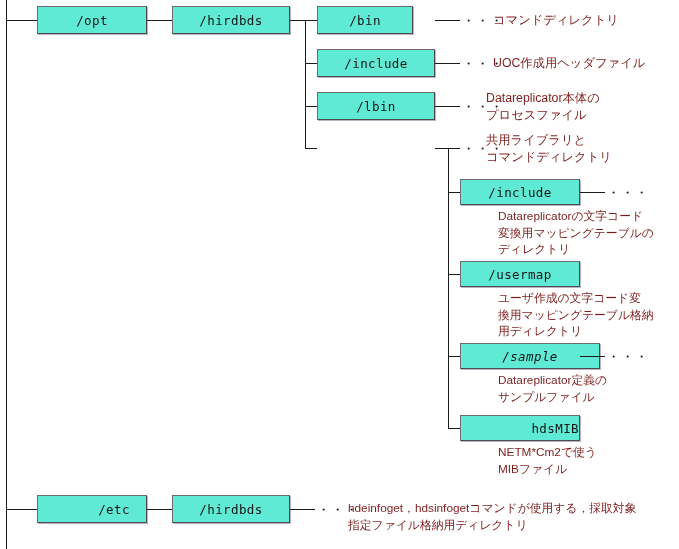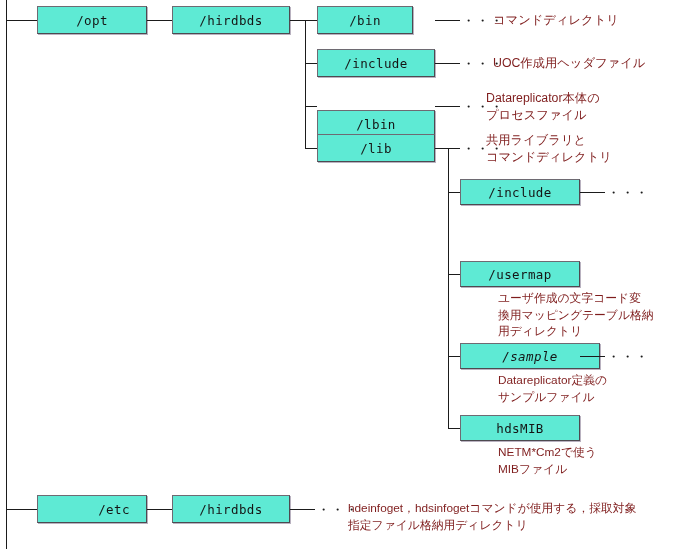--- a/index.html
+++ b/index.html
@@ -110,65 +110,65 @@
 
   <div class="line-h" style="left:305px; top:63px; width:12px;"></div>
   <div class="node" style="left:317px; top:49px; width:118px; height:28px;">
     <span class="node-label">/include</span>
   </div>
   <div class="line-h" style="left:435px; top:63px; width:25px;"></div>
   <div class="dots" style="left:462px; top:57px;">・・・</div>
   <div class="desc" style="left:493px; top:55px;">UOC作成用ヘッダファイル</div>
 
   <div class="line-h" style="left:305px; top:106px; width:12px;"></div>
-  <div class="node" style="left:317px; top:92px; width:118px; height:28px;margin-top:18px;">
+  <div class="node" style="left:317px; top:92px; width:118px; height:28px;">
     <span class="node-label">/lbin</span>
   </div>
   <div class="line-h" style="left:435px; top:106px; width:25px;"></div>
   <div class="dots" style="left:462px; top:100px;">・・・</div>
   <div class="desc" style="left:486px; top:90px;">Datareplicator本体の
 プロセスファイル</div>
 
   <div class="line-h" style="left:305px; top:148px; width:12px;"></div>
-  <div class="node" style="left:317px; top:134px; width:118px; height:28px;">
-    <span class="node-label">/lib</span>
-  </div>
   <div class="line-h" style="left:435px; top:148px; width:25px;"></div>
   <div class="dots" style="left:462px; top:142px;">・・・</div>
   <div class="desc" style="left:486px; top:132px;">共用ライブラリと
 コマンドディレクトリ</div>
 
   <div class="line-v" style="left:448px; top:148px; height:280px;"></div>
 
   <div class="line-h" style="left:448px; top:192px; width:12px;"></div>
   <div class="node" style="left:460px; top:179px; width:120px; height:26px;">
     <span class="node-label">/include</span>
   </div>
   <div class="line-h" style="left:580px; top:192px; width:25px;"></div>
   <div class="dots" style="left:607px; top:186px;">・・・</div>
+  <div class="desc small" style="left:498px; top:208px;">Datareplicatorの文字コード
+変換用マッピングテーブルの
+ディレクトリ</div>
 
   <div class="line-h" style="left:448px; top:274px; width:12px;"></div>
   <div class="node" style="left:460px; top:261px; width:120px; height:26px;">
     <span class="node-label">/usermap</span>
   </div>
   <div class="desc small" style="left:498px; top:290px;">ユーザ作成の文字コード変
 換用マッピングテーブル格納
 用ディレクトリ</div>
 
   <div class="line-h" style="left:448px; top:356px; width:12px;"></div>
   <div class="node" style="left:460px; top:343px; width:140px; height:26px;font-style:italic;">
     <span class="node-label">/sample</span>
   </div>
   <div class="line-h" style="left:580px; top:356px; width:25px;"></div>
   <div class="dots" style="left:607px; top:350px;">・・・</div>
   <div class="desc small" style="left:498px; top:372px;">Datareplicator定義の
 サンプルファイル</div>
 
   <div class="line-h" style="left:448px; top:428px; width:12px;"></div>
-  <div class="node" style="left:460px; top:415px; width:120px; height:26px;">
+  <div class="node" style="left:460px; top:415px; width:120px; height:26px;justify-content:flex-end;">
     <span class="node-label">hdsMIB</span>
   </div>
   <div class="desc small" style="left:498px; top:444px;">NETM*Cm2で使う
 MIBファイル</div>
 
   <div class="line-h" style="left:6px; top:509px; width:31px;"></div>
 
   <div class="node" style="left:37px; top:495px; width:110px; height:28px;padding-left:44px;">
     <span class="node-label">/etc</span>
   </div>

